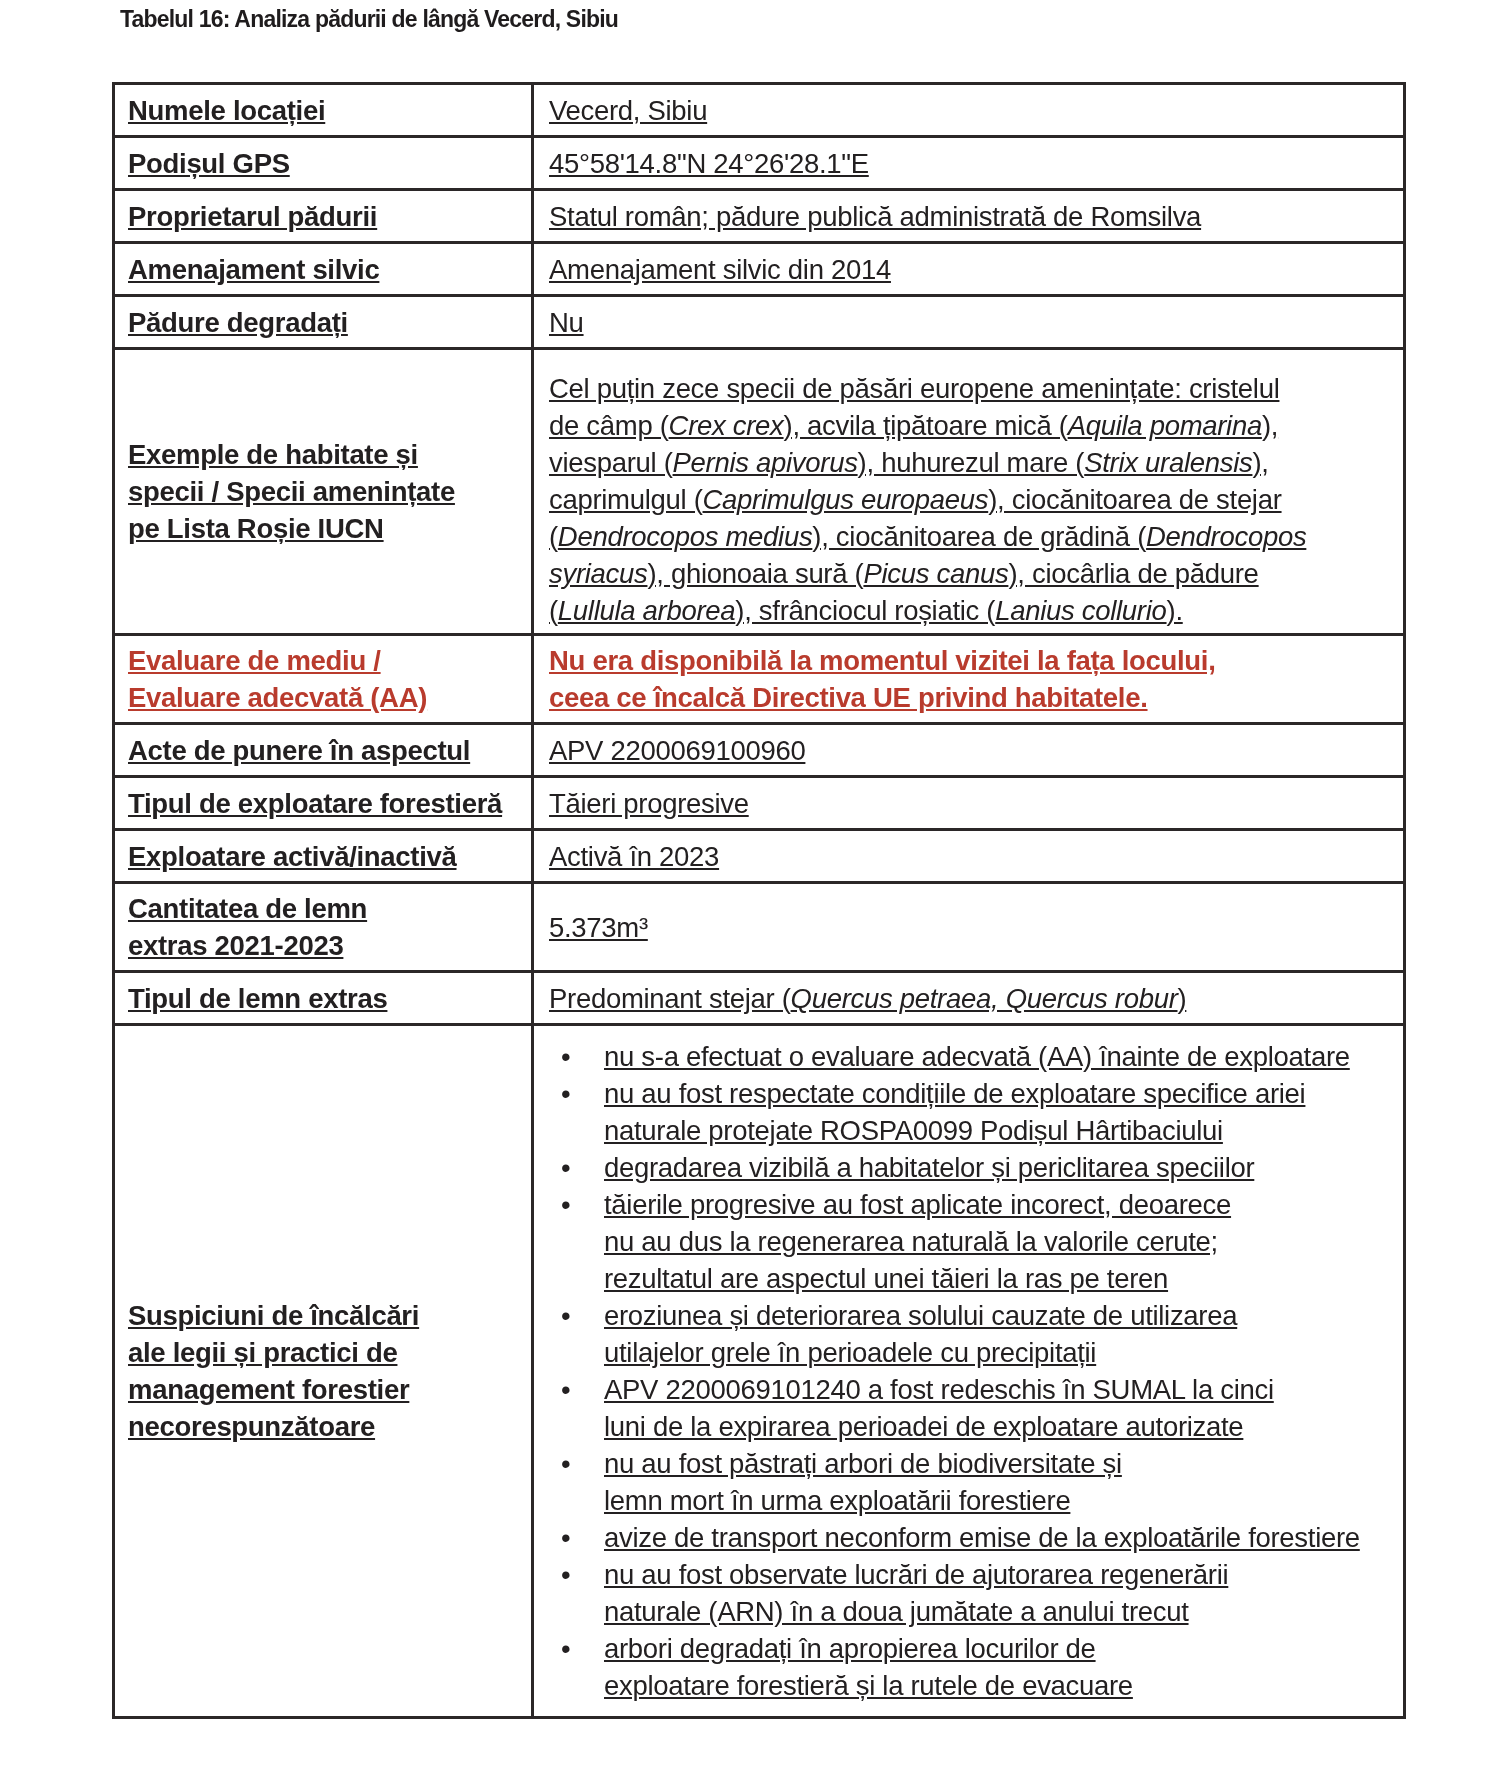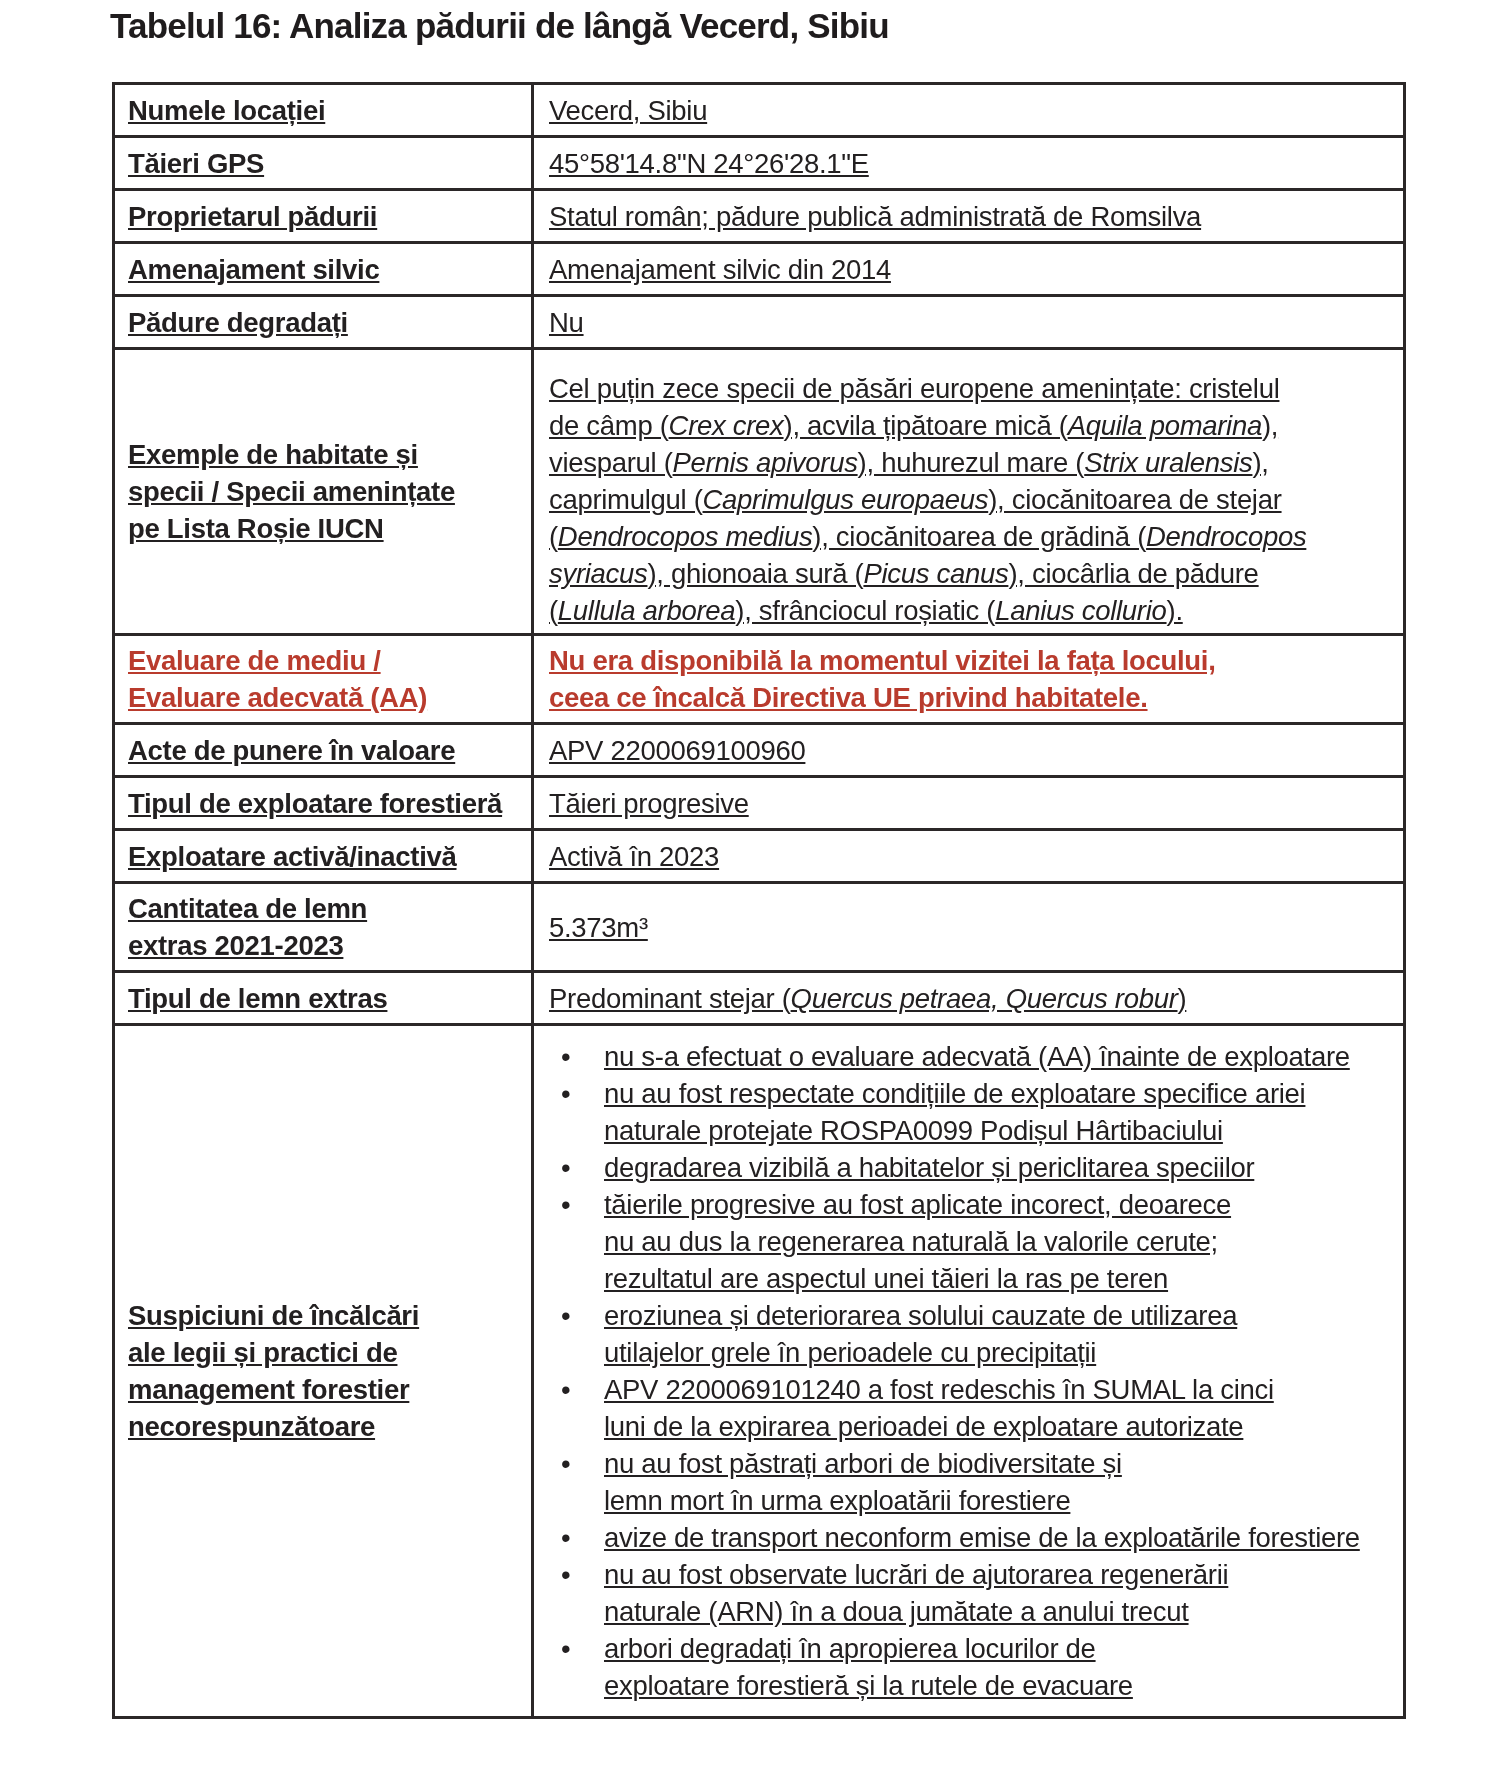--- a/index.html
+++ b/index.html
@@ -7,23 +7,23 @@
     padding: 0;
     background: #ffffff;
     width: 1485px;
     height: 1770px;
     overflow: hidden;
     position: relative;
     font-family: "Liberation Sans", sans-serif;
   }
   .page-title {
     position: absolute;
-    left: 110px;
+    left: 120px;
     top: 6px;
-    font-size: 35px;
+    font-size: 23px;
     font-weight: bold;
     letter-spacing: -0.8px;
     color: #1f1c1d;
     white-space: nowrap;
   }
   table.info-table {
     position: absolute;
     left: 112px;
     top: 82px;
     width: 1294px;
@@ -96,21 +96,21 @@
   <colgroup>
     <col style="width:419px">
     <col>
   </colgroup>
   <tbody>
     <tr class="row-small">
       <td class="label-cell">Numele locației</td>
       <td class="value-cell">Vecerd, Sibiu</td>
     </tr>
     <tr class="row-small">
-      <td class="label-cell">Tăieri GPS</td>
+      <td class="label-cell">Podișul GPS</td>
       <td class="value-cell">45°58'14.8"N 24°26'28.1"E</td>
     </tr>
     <tr class="row-small">
       <td class="label-cell">Proprietarul pădurii</td>
       <td class="value-cell">Statul român; pădure publică administrată de Romsilva</td>
     </tr>
     <tr class="row-small">
       <td class="label-cell">Amenajament silvic</td>
       <td class="value-cell">Amenajament silvic din 2014</td>
     </tr>
@@ -124,21 +124,21 @@
 pe Lista Roșie IUCN</td>
       <td class="value-cell value-rich">Cel puțin zece specii de păsări europene amenințate: cristelul<br>de câmp (<em>Crex crex</em>), acvila țipătoare mică (<em>Aquila pomarina</em>),<br>viesparul (<em>Pernis apivorus</em>), huhurezul mare (<em>Strix uralensis</em>),<br>caprimulgul (<em>Caprimulgus europaeus</em>), ciocănitoarea de stejar<br>(<em>Dendrocopos medius</em>), ciocănitoarea de grădină (<em>Dendrocopos<br>syriacus</em>), ghionoaia sură (<em>Picus canus</em>), ciocârlia de pădure<br>(<em>Lullula arborea</em>), sfrânciocul roșiatic (<em>Lanius collurio</em>).</td>
     </tr>
     <tr class="row-highlight">
       <td class="label-cell">Evaluare de mediu /
 Evaluare adecvată (AA)</td>
       <td class="value-cell">Nu era disponibilă la momentul vizitei la fața locului,
 ceea ce încalcă Directiva UE privind habitatele.</td>
     </tr>
     <tr class="row-small">
-      <td class="label-cell">Acte de punere în valoare</td>
+      <td class="label-cell">Acte de punere în aspectul</td>
       <td class="value-cell">APV 2200069100960</td>
     </tr>
     <tr class="row-small">
       <td class="label-cell">Tipul de exploatare forestieră</td>
       <td class="value-cell">Tăieri progresive</td>
     </tr>
     <tr class="row-small">
       <td class="label-cell">Exploatare activă/inactivă</td>
       <td class="value-cell">Activă în 2023</td>
     </tr>

